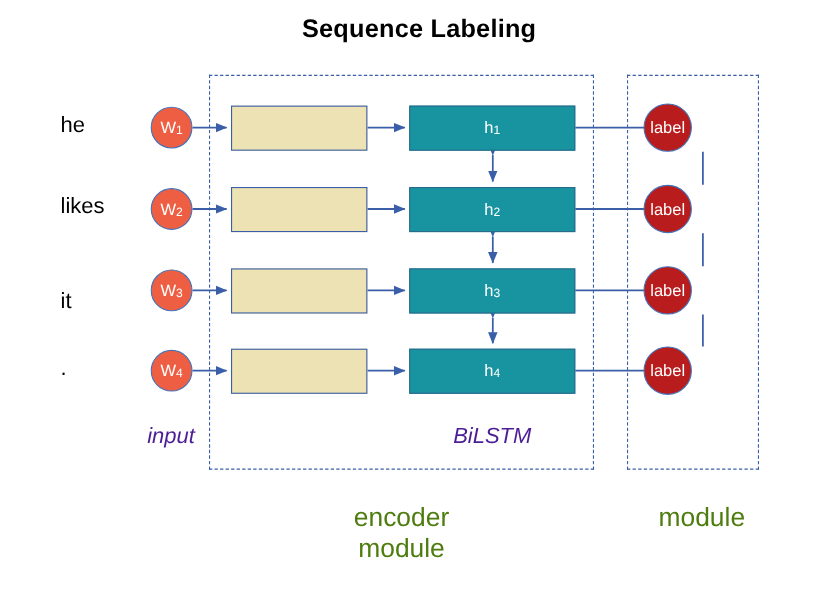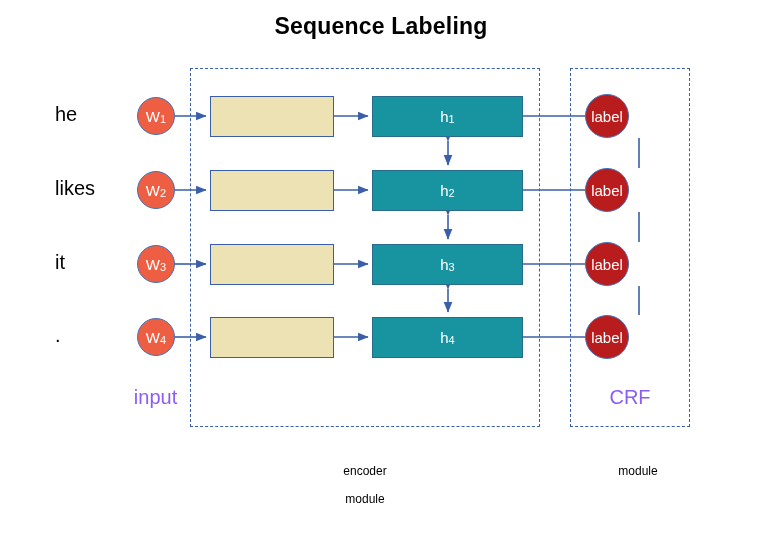--- a/index.html
+++ b/index.html
@@ -138,32 +138,33 @@
     line-height: 1;
   }
 
   
   .col-caption {
     position: absolute;
     top: 386px;
     font-size: 20px;
     line-height: 22px;
     text-align: center;
-    color: #8b5cf6;
+    color: #4c1d95;
     white-space: nowrap;
+    font-style: italic;
   }
 
   
   .mod-caption {
     position: absolute;
     top: 457px;
-    font-size: 12px;
+    font-size: 24px;
     line-height: 28px;
     text-align: center;
-    color: #000000;
+    color: #4d7c0f;
     white-space: nowrap;
   }
 </style>
 </head>
 <body>
 
 <div id="canvas">
 
   <div class="title">Sequence Labeling</div>
 
@@ -202,21 +203,21 @@
       <line x1="448" y1="289" x2="448" y2="312" marker-start="url(#ah-up)" marker-end="url(#ah)"></line>
 
       <line x1="639" y1="138" x2="639" y2="168"></line>
       <line x1="639" y1="212" x2="639" y2="242"></line>
       <line x1="639" y1="286" x2="639" y2="315"></line>
     </g>
   </svg>
 
   <div class="word" style="top:104px">he</div>
   <div class="word" style="top:178px">likes</div>
-  <div class="word" style="top:252px">it</div>
+  <div class="word" style="top:264px">it</div>
   <div class="word" style="top:325px">.</div>
 
   <div class="token" style="left:137px; top:97px">
     <span>W</span>
       <sub>1</sub>
   </div>
   <div class="token" style="left:137px; top:171px">
     <span>W</span>
       <sub>2</sub>
   </div>
@@ -250,21 +251,21 @@
     <span>h</span>
       <sub>4</sub>
   </div>
 
   <div class="label-node" style="top:94px">label</div>
   <div class="label-node" style="top:168px">label</div>
   <div class="label-node" style="top:242px">label</div>
   <div class="label-node" style="top:315px">label</div>
 
   <div class="col-caption" style="left:118px; width:75px">input</div>
-  <div class="col-caption" style="left:580px; width:100px">CRF</div>
+  <div class="col-caption" style="left:372px; width:151px">BiLSTM</div>
 
   <div class="mod-caption" style="left:305px; width:120px">
     <div>encoder</div>
     <div>module</div>
   </div>
   <div class="mod-caption" style="left:578px; width:120px">
     <div>module</div>
   </div>
 
 </div>

